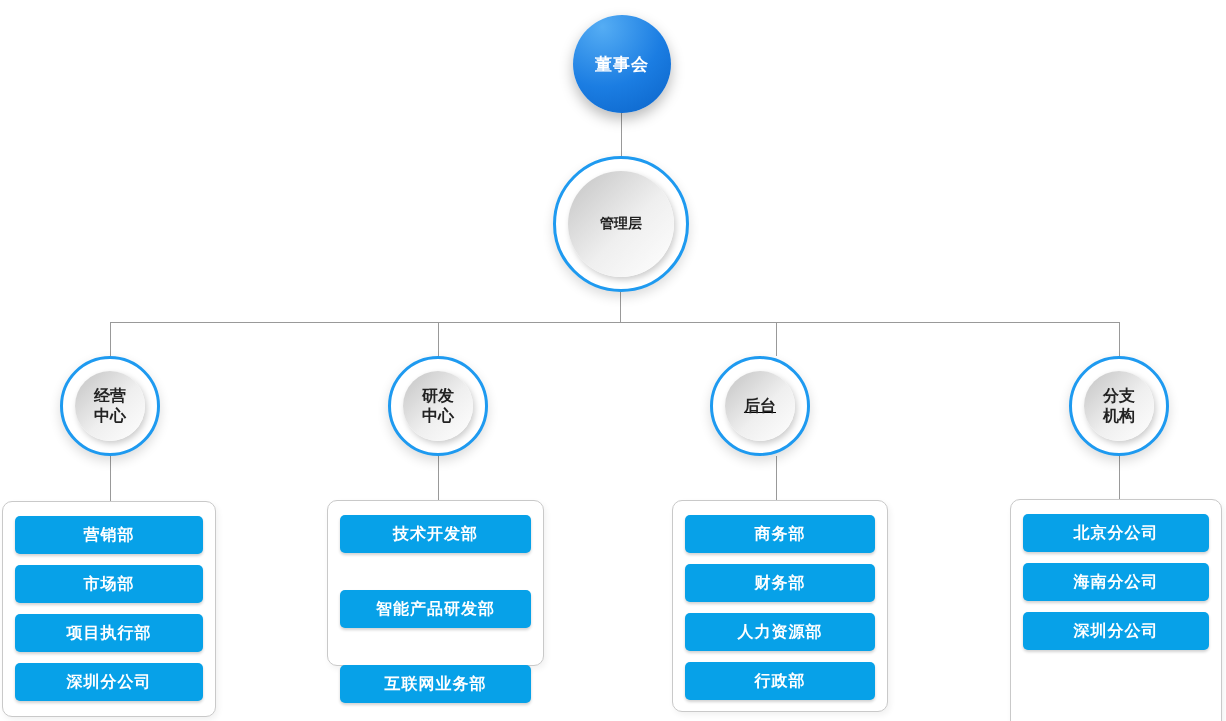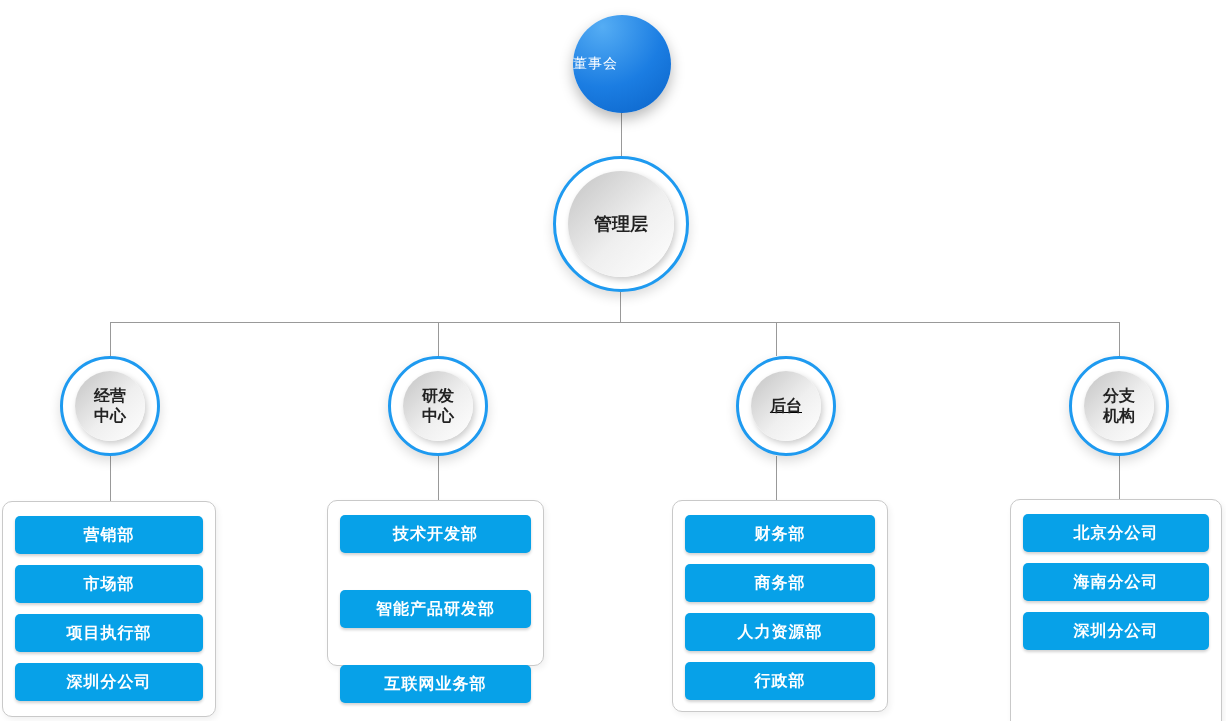--- a/index.html
+++ b/index.html
@@ -7,39 +7,39 @@
     position:relative;width:1226px;height:721px;background:#fff;overflow:hidden;
     font-family:"Liberation Sans","DejaVu Sans",sans-serif;
   }
   
   .vline{position:absolute;width:1px;background:#999;}
   .hline{position:absolute;height:1px;background:#999;}
   
   .node-root{
     position:absolute;left:573px;top:15px;width:98px;height:98px;border-radius:50%;
     background:radial-gradient(circle at 30% 12%,#55adf4 0%,#1b7de2 55%,#0a63c8 100%);
-    display:flex;align-items:center;
+    display:flex;align-items:center;justify-content:center;
     box-shadow:0 6px 14px rgba(0,0,0,.28);
-    color:#fff;font-size:14px;font-weight:normal;letter-spacing:1px;
+    color:#fff;font-size:17px;font-weight:bold;letter-spacing:1px;
   }
   
   .node-ring{
     position:absolute;border-radius:50%;background:#fff;border:3px solid #1e9af0;
     box-sizing:border-box;display:flex;align-items:center;justify-content:center;
     box-shadow:0 5px 12px rgba(0,0,0,.14);
   }
   .node-ring.mgmt{left:553px;top:156px;width:136px;height:136px;}
   .node-ring.branch{top:356px;width:100px;height:100px;}
   .ring-inner{
     border-radius:50%;display:flex;align-items:center;justify-content:center;
     background:linear-gradient(135deg,#c3c3c3 0%,#efefef 55%,#ffffff 100%);
     box-shadow:2px 3px 6px rgba(0,0,0,.20);
     color:#222;font-weight:bold;text-align:center;white-space:pre-line;line-height:1.25;
   }
-  .node-ring.mgmt .ring-inner{width:106px;height:106px;font-size:18px;}
+  .node-ring.mgmt .ring-inner{width:106px;height:106px;font-size:14px;}
   .node-ring.branch .ring-inner{width:70px;height:70px;font-size:16px;}
   
   .group-box{
     position:absolute;background:#fff;border:1px solid #c9c9c9;border-radius:10px;
     box-sizing:border-box;display:flex;flex-direction:column;gap:11px;
     padding:14px 12px;box-shadow:2px 3px 6px rgba(0,0,0,.06);
   }
   .dept{
     height:38px;min-height:38px;border:none;border-radius:5px;background:#07a1e8;
     color:#fff;font-size:16px;font-weight:bold;letter-spacing:1px;
@@ -81,21 +81,21 @@
       <span>经营
 中心</span>
     </div>
   </div>
   <div class="node-ring branch" style="left:388px;">
     <div class="ring-inner">
       <span>研发
 中心</span>
     </div>
   </div>
-  <div class="node-ring branch" style="left:736px;text-decoration:underline;">
+  <div class="node-ring branch" style="left:710px;text-decoration:underline;">
     <div class="ring-inner">
       <span>后台</span>
     </div>
   </div>
   <div class="node-ring branch" style="left:1069px;">
     <div class="ring-inner">
       <span>分支
 机构</span>
     </div>
   </div>
@@ -107,22 +107,22 @@
     <button class="dept">深圳分公司</button>
   </div>
 
   <div class="group-box" style="left:327px;top:500px;width:217px;height:166px;gap:37px;">
     <button class="dept">技术开发部</button>
     <button class="dept">智能产品研发部</button>
     <button class="dept">互联网业务部</button>
   </div>
 
   <div class="group-box" style="left:672px;top:500px;width:216px;height:212px;">
+    <button class="dept">商务部</button>
     <button class="dept">财务部</button>
-    <button class="dept">商务部</button>
     <button class="dept">人力资源部</button>
     <button class="dept">行政部</button>
   </div>
 
   <div class="group-box" style="left:1010px;top:499px;width:212px;height:250px;">
     <button class="dept">北京分公司</button>
     <button class="dept">海南分公司</button>
     <button class="dept">深圳分公司</button>
   </div>
 

